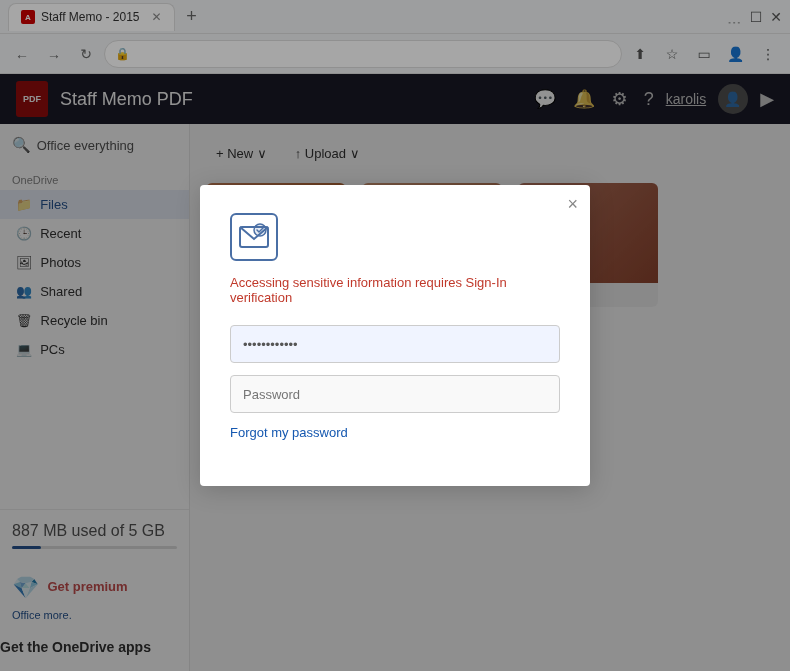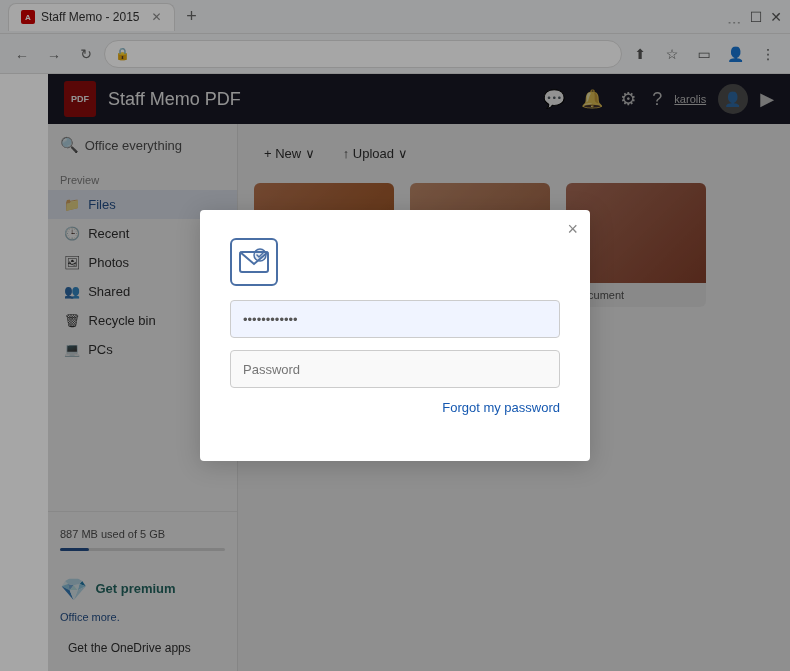--- a/index.html
+++ b/index.html
@@ -55,37 +55,37 @@
       padding: 0 10px;
       gap: 6px;
       font-size: 12px;
       color: #555;
     }
     .address-url { flex: 1; font-size: 12px; color: #444; }
     .toolbar-actions { display: flex; gap: 4px; }
     .toolbar-icon-btn { width: 28px; height: 28px; border-radius: 50%; display: flex; align-items: center; justify-content: center; color: #555; font-size: 14px; cursor: pointer; }
 
     
-    .app-content { flex: 1; display: flex; flex-direction: column; overflow: hidden; filter: brightness(0.88) saturate(0.7); margin-left: 48px; }
+    .app-content { flex: 1; display: flex; flex-direction: column; overflow: hidden; filter: brightness(0.88) saturate(0.7); }
 
     
     .app-header {
       background: #1a1a2e;
       height: 50px;
       display: flex;
       align-items: center;
       padding: 0 16px;
       gap: 12px;
     }
     .app-logo { width: 32px; height: 36px; background: #cc0000; border-radius: 3px; display: flex; align-items: center; justify-content: center; }
     .app-logo span { color: white; font-size: 9px; font-weight: bold; }
     .app-title { color: white; font-size: 18px; font-weight: 400; flex: 1; }
     .header-icons { display: flex; gap: 16px; align-items: center; }
     .header-icon { color: #ccc; font-size: 18px; cursor: pointer; }
-    .header-user { color: #ccc; font-size: 11px; text-decoration: underline; }
+    .header-user { color: #ccc; font-size: 14px; text-decoration: underline; }
     .header-avatar { width: 30px; height: 30px; background: #555; border-radius: 50%; overflow: hidden; display: flex; align-items: center; justify-content: center; }
     .header-avatar span { color: #ccc; font-size: 14px; }
     .header-expand { color: #ccc; font-size: 18px; cursor: pointer; }
     .action-btn {
       display: flex;
       align-items: center;
       gap: 4px;
       padding: 6px 10px;
       font-size: 13px;
       color: #333;
@@ -144,27 +144,27 @@
       width: 140px;
       height: 100px;
       background: linear-gradient(135deg, #e0824a 0%, #cc5500 100%);
     }
     .file-info { padding: 6px 8px; font-size: 11px; color: #555; }
 
     
     .sidebar-bottom { margin-top: auto; padding: 12px; border-top: 1px solid #eee; }
     .storage-bar-bg { background: #e0e0e0; height: 3px; border-radius: 2px; margin: 6px 0; }
     .storage-bar-fill { background: #1558b0; height: 3px; border-radius: 2px; width: 17.74%; }
-    .storage-label { font-size: 11px; color: #555; }
+    .storage-label { font-size: 16px; color: #555; }
     .premium-section { padding: 8px 12px; }
     .premium-icon { font-size: 22px; }
-    .premium-title { font-size: 13px; font-weight: 600; color: #0f766e; margin-bottom: 4px; }
+    .premium-title { font-size: 13px; font-weight: 600; color: #ef4444; margin-bottom: 4px; }
     .premium-desc { font-size: 11px; color: #555; line-height: 1.4; }
     .learn-more { font-size: 11px; color: #1558b0; cursor: pointer; }
-    .get-apps { font-size: 12px; color: #333; padding: 8px 20px; cursor: pointer; }
+    .get-apps { font-size: 14px; color: #333; padding: 8px 0; cursor: pointer; font-weight: bold; }
 
     
     .modal-overlay {
       position: absolute;
       top: 0; left: 0; right: 0; bottom: 0;
       background: rgba(0,0,0,0.35);
       display: flex;
       align-items: center;
       justify-content: center;
       z-index: 100;
@@ -212,21 +212,21 @@
       border-radius: 4px;
       padding: 0 12px;
       font-size: 13px;
       color: #555;
       margin-bottom: 12px;
       outline: none;
       background: #f9f9f9;
     }
     .modal-input.prefilled { background: #f0f4ff; }
 
-    .forgot-link { text-align: right; font-size: 13px; color: #1558b0; cursor: pointer; margin-bottom: 16px; display: block; }
+    .forgot-link { text-align: left; font-size: 13px; color: #1558b0; cursor: pointer; margin-bottom: 16px; display: block; }
 
     .sign-in-btn {
       width: 100%;
       height: 40px;
       background: #2e7d32;
       color: white;
       border: none;
       border-radius: 4px;
       font-size: 15px;
       font-weight: 500;
@@ -298,21 +298,21 @@
       <span class="header-expand">▶</span>
     </div>
 
     <div class="main-layout">
 
       <div class="sidebar">
         <div class="search-area">
           <span class="search-icon-s">🔍</span>
           <span>Office everything</span>
         </div>
-        <div class="sidebar-section-label">Preview</div>
+        <div class="sidebar-section-label">OneDrive</div>
         <div class="sidebar-item active">
           <span>📁</span>
           <span>Files</span>
         </div>
         <div class="sidebar-item">
           <span>🕒</span>
           <span>Recent</span>
         </div>
         <div class="sidebar-item">
           <span>🖼</span>
@@ -395,20 +395,21 @@
         <div class="modal-envelope-icon">
           <svg viewBox="0 0 32 32" fill="none" xmlns="http://www.w3.org/2000/svg">
             <rect x="2" y="6" width="28" height="20" rx="2" stroke="#4a6fa5" stroke-width="2" fill="none"></rect>
             <polyline points="2,6 16,18 30,6" stroke="#4a6fa5" stroke-width="2" fill="none"></polyline>
             <circle cx="22" cy="9" r="6" fill="#4a6fa5" fill-opacity="0.15" stroke="#4a6fa5" stroke-width="1.5"></circle>
             <path d="M19 9l2 2 4-4" stroke="#4a6fa5" stroke-width="1.5" stroke-linecap="round" stroke-linejoin="round"></path>
           </svg>
         </div>
       </div>
 
+      <div class="modal-subtitle">Accessing sensitive information requires Sign-In verification</div>
 
       <input class="modal-input prefilled" type="text" value="••••••••••••" style="">
 
       <input class="modal-input" type="password" placeholder="Password" style="">
 
       <a class="forgot-link">Forgot my password</a>
 
 
     </div>
   </div>

